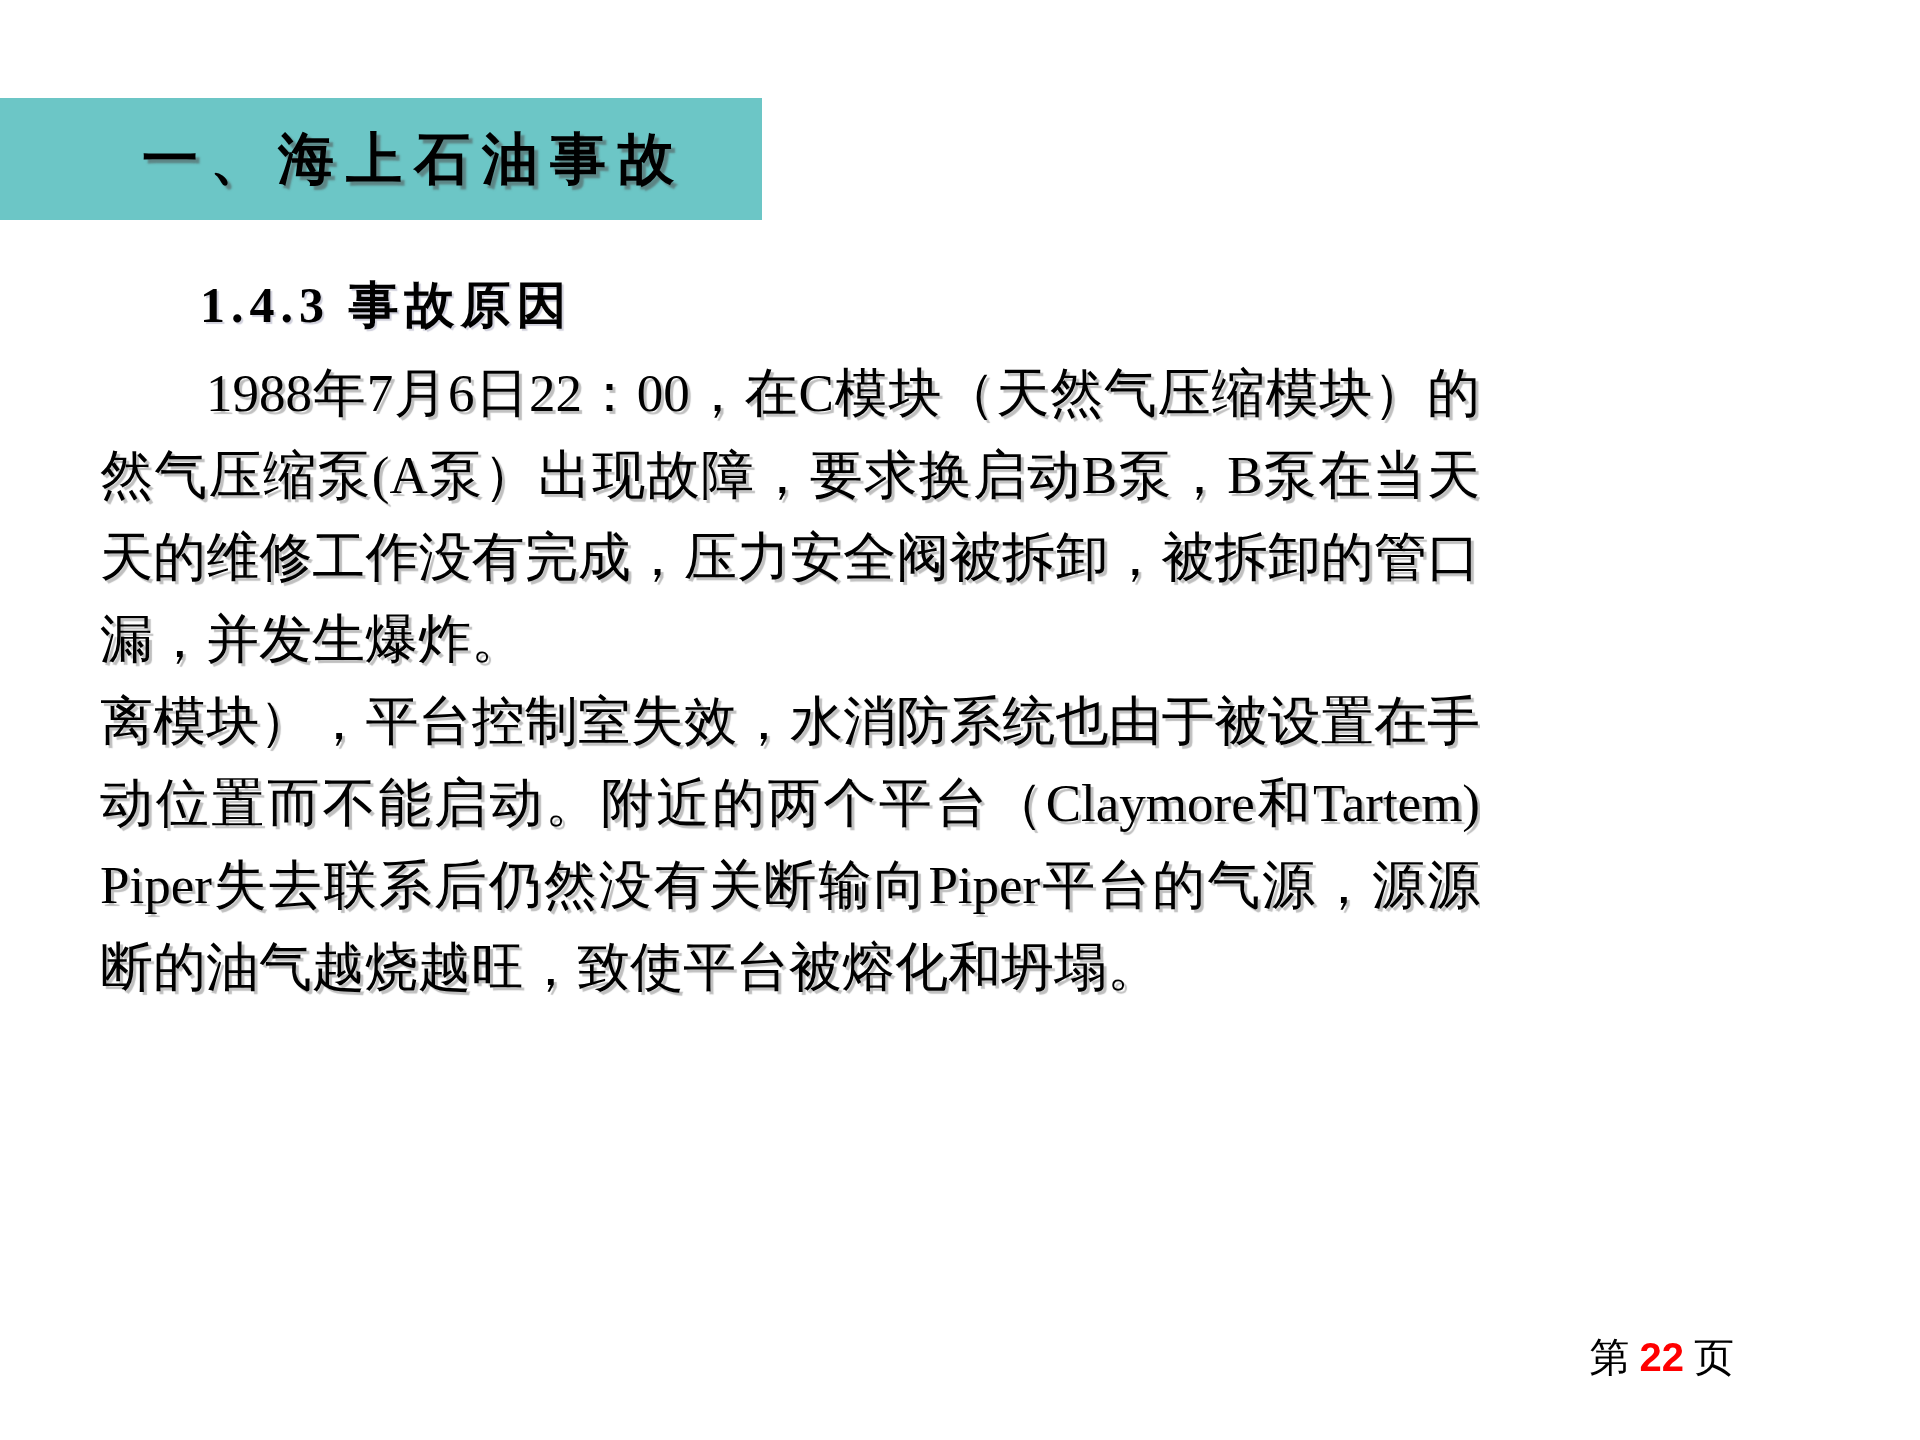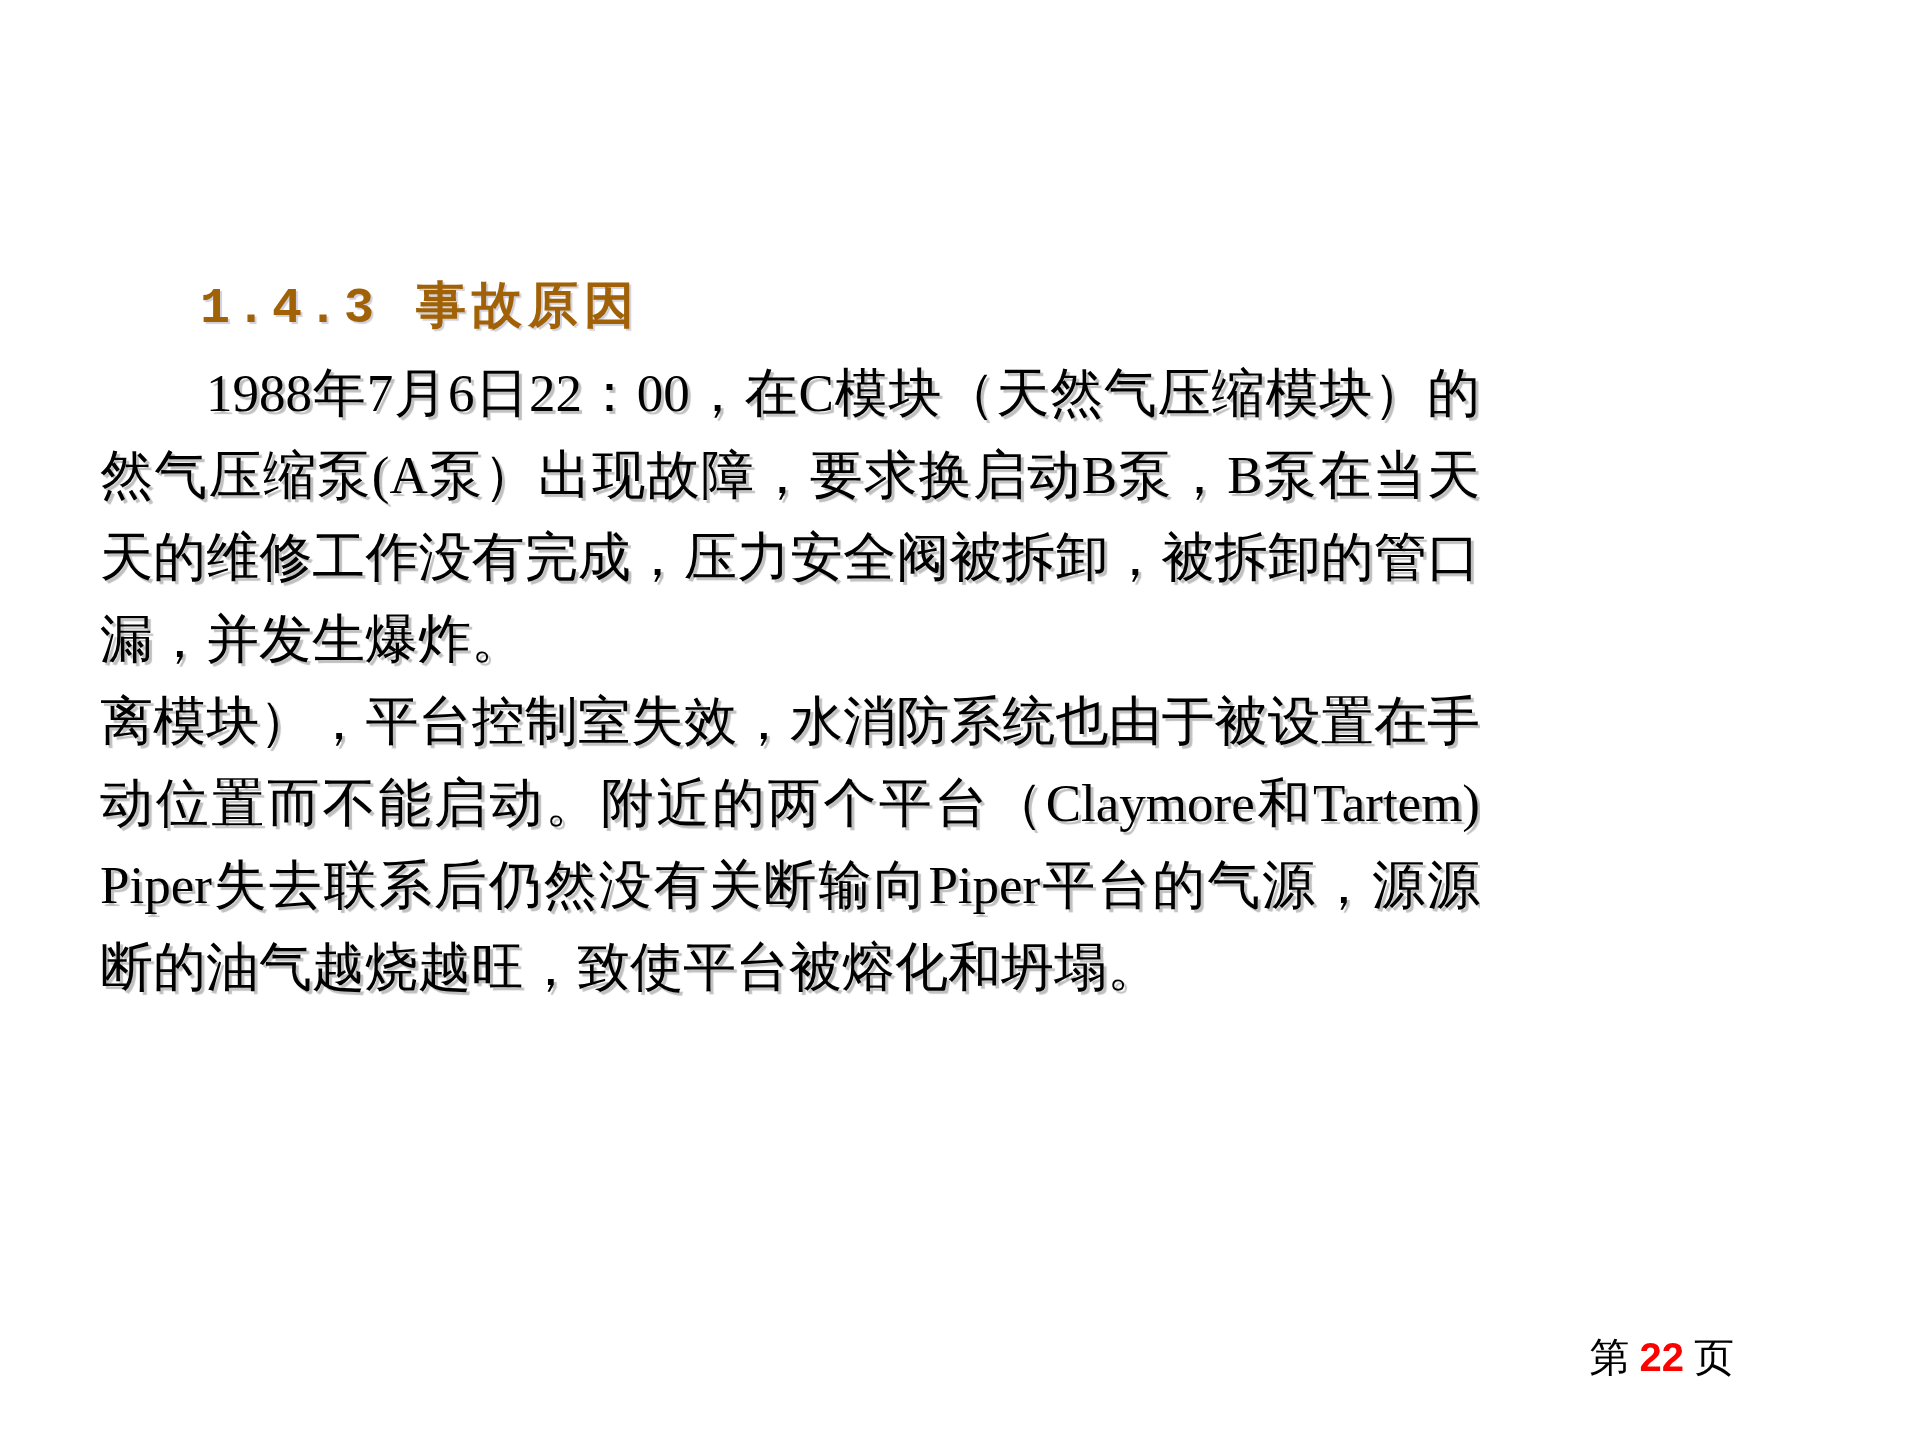--- a/index.html
+++ b/index.html
@@ -80,22 +80,25 @@
     font-family: "Liberation Sans", "DejaVu Sans", sans-serif;
     font-weight: bold;
     font-size: 40px;
   }
 </style>
 </head>
 <body>
 
 <div class="slide">
 
+  <div class="banner" style="background: rgb(108, 198, 198);">
+    <div class="banner-title">一、海上石油事故</div>
+  </div>
 
-  <div class="heading" style="color: #a16207; font-family: Liberation Mono, monospace;">1.4.3  事故原因</div>
+  <div class="heading" style="color: #000000;">1.4.3  事故原因</div>
 
   <div class="body-text">
     <div class="line fill indent">1988年7月6日22：00，在C模块（天然气压缩模块）的天</div>
     <div class="line fill">然气压缩泵(A泵）出现故障，要求换启动B泵，B泵在当天白</div>
     <div class="line fill">天的维修工作没有完成，压力安全阀被拆卸，被拆卸的管口</div>
     <div class="line plain">漏，并发生爆炸。</div>
     <div class="line fill">离模块），平台控制室失效，水消防系统也由于被设置在手</div>
     <div class="line fill">动位置而不能启动。附近的两个平台（Claymore和Tartem)与</div>
     <div class="line fill">Piper失去联系后仍然没有关断输向Piper平台的气源，源源不</div>
     <div class="line plain">断的油气越烧越旺，致使平台被熔化和坍塌。</div>

